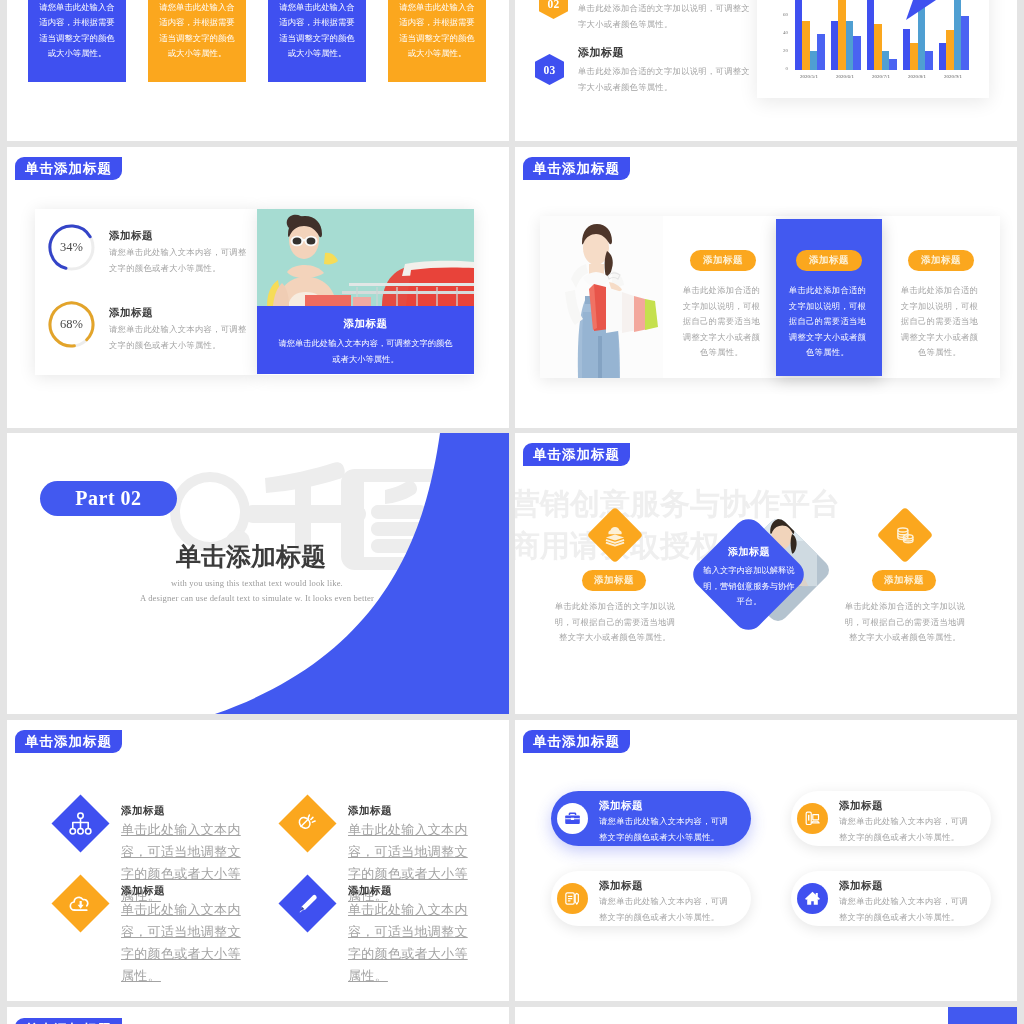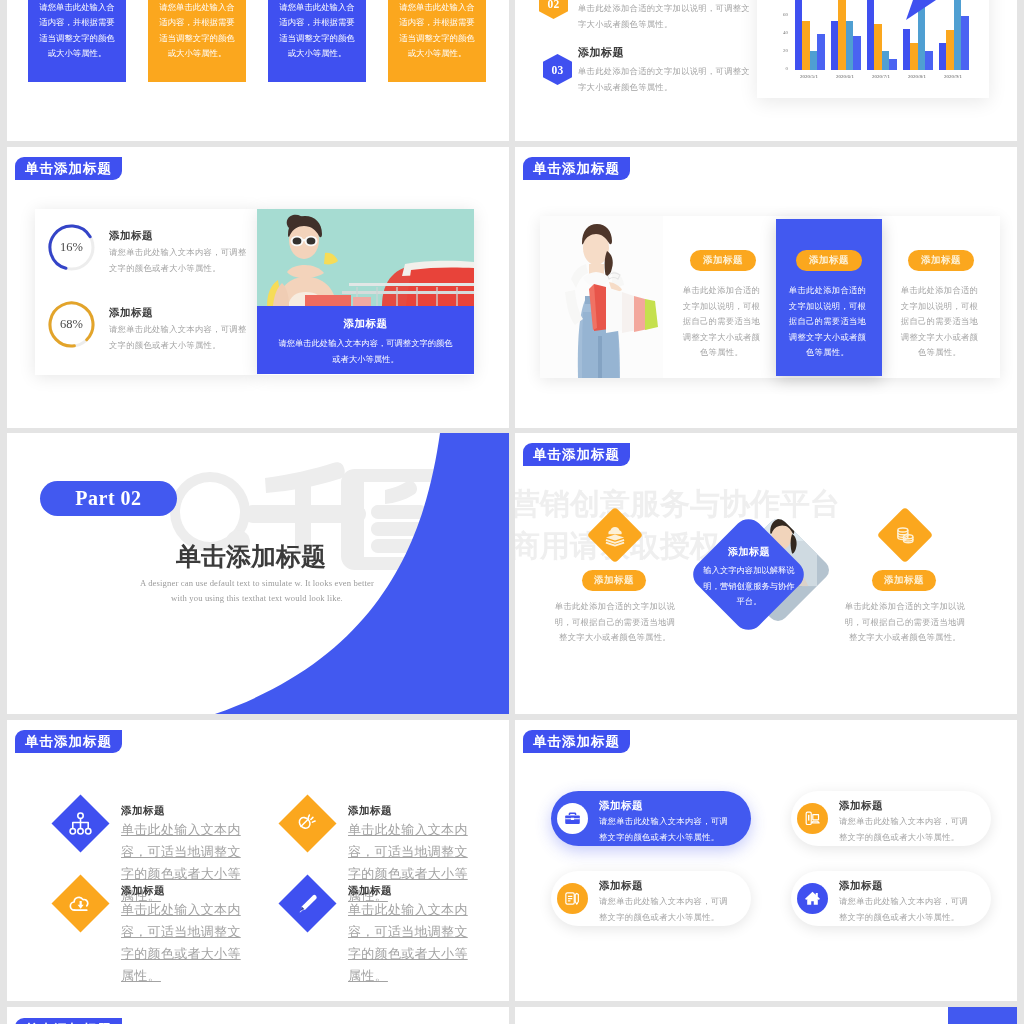--- a/index.html
+++ b/index.html
@@ -117,21 +117,21 @@
 </div>
 
 <div class="slide s-c2 r1">
 
   <div class="hexnum c-orange" style="left:24px;top:128px">
         <span>02</span>
       </div>
 
   <div class="s2-body" style="left:63px;top:141px">单击此处添加合适的文字加以说明，可调整文字大小或者颜色等属性。</div>
 
-  <div class="hexnum c-blue" style="left:28px;top:194px">
+  <div class="hexnum c-blue" style="left:20px;top:194px">
         <span>03</span>
       </div>
   <div class="s2-ttl" style="left:63px;top:185px">添加标题</div>
   <div class="s2-body" style="left:63px;top:204px">单击此处添加合适的文字加以说明，可调整文字大小或者颜色等属性。</div>
 
   <div class="chartcard">
     <div id="s2-chart" style="position:absolute;left:0;top:0;width:232px;height:186px">
           <div class="ctick" style="left:17px;top:154px">0</div>
           <div class="ctick" style="left:17px;top:136px">20</div>
           <div class="ctick" style="left:17px;top:118px">40</div>
@@ -167,21 +167,21 @@
     </svg>
   </div>
 </div>
 
 <div class="slide s-c1 r2">
   <div class="pill">单击添加标题</div>
   <div class="card3">
     <div class="donut" id="d1" style="left:12px;top:14px"><svg width="49" height="49" viewBox="0 0 49 49">
             <circle cx="24.5" cy="24.5" r="21.5" fill="none" stroke="#ededed" stroke-width="3.0"></circle>
             <path d="M 43.12 13.75 A 21.5 21.5 0 1 0 18.94 45.27" fill="none" stroke="#3444c8" stroke-width="3.0" stroke-linecap="round"></path>
-          </svg><div class="pct">16%</div></div>
+          </svg><div class="pct">34%</div></div>
     <div class="d-ttl" style="left:74px;top:20px">添加标题</div>
     <div class="d-body" style="left:74px;top:36px">请您单击此处输入文本内容，可调整文字的颜色或者大小等属性。</div>
     <div class="donut" id="d2" style="left:12px;top:91px"><svg width="49" height="49" viewBox="0 0 49 49">
             <circle cx="24.5" cy="24.5" r="21.5" fill="none" stroke="#ededed" stroke-width="3.0"></circle>
             <path d="M 39.70 39.70 A 21.5 21.5 0 1 0 27.33 45.81" fill="none" stroke="#e3a42a" stroke-width="3.0" stroke-linecap="round"></path>
           </svg><div class="pct">68%</div></div>
     <div class="d-ttl" style="left:74px;top:97px">添加标题</div>
     <div class="d-body" style="left:74px;top:113px">请您单击此处输入文本内容，可调整文字的颜色或者大小等属性。</div>
   </div>
   <div class="photocard">
@@ -278,22 +278,22 @@
       <path d="M371 106h42c4 0 7 3 7 7s-3 7-7 7h-42c-4 0-7-3-7-7s3-7 7-7z"></path>
       <path d="M465 36h13v114h-13z"></path>
     </g>
   </svg>
   <svg class="s5-curve" width="502" height="281" viewBox="0 0 502 281" style="position:absolute;left:0;top:0">
     <path d="M433 0 C 419 98, 380 221, 208 281 L 502 281 L 502 0 Z" fill="#4259f0"></path>
   </svg>
   <div class="s5-pill">Part 02</div>
   <div class="s5-title">单击添加标题</div>
   <div class="s5-sub">
+    <div>with you using this texthat text would look like.</div>
     <div>A designer can use default text to simulate w. It looks even better</div>
-    <div>with you using this texthat text would look like.</div>
   </div>
 </div>
 
 <div class="slide s-c2 r3">
   <div class="wm6" style="left:-5px;top:51px">营销创意服务与协作平台</div>
   <div class="wm6" style="left:-5px;top:93px">商用请获取授权</div>
   <div class="pill">单击添加标题</div>
 
   <div class="dia c-orange" id="s6d1" style="left:80px;top:82px;width:40px;height:40px;border-radius:4px"></div>
   <div class="s6-dico" id="s6d1i" style="left:80px;top:82px">

